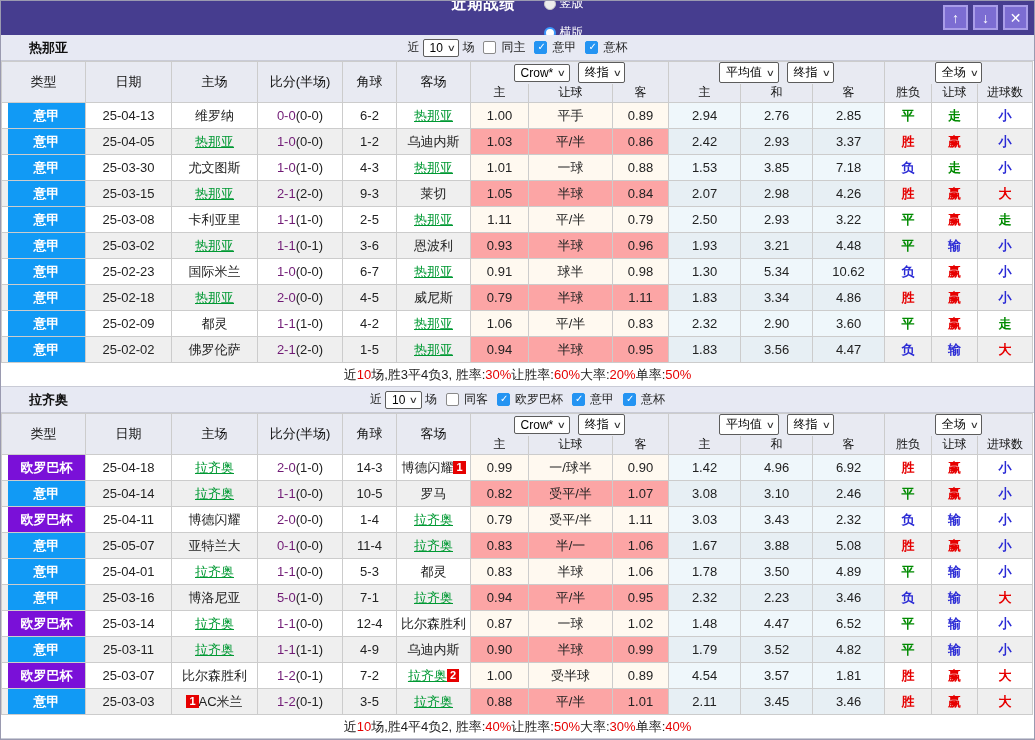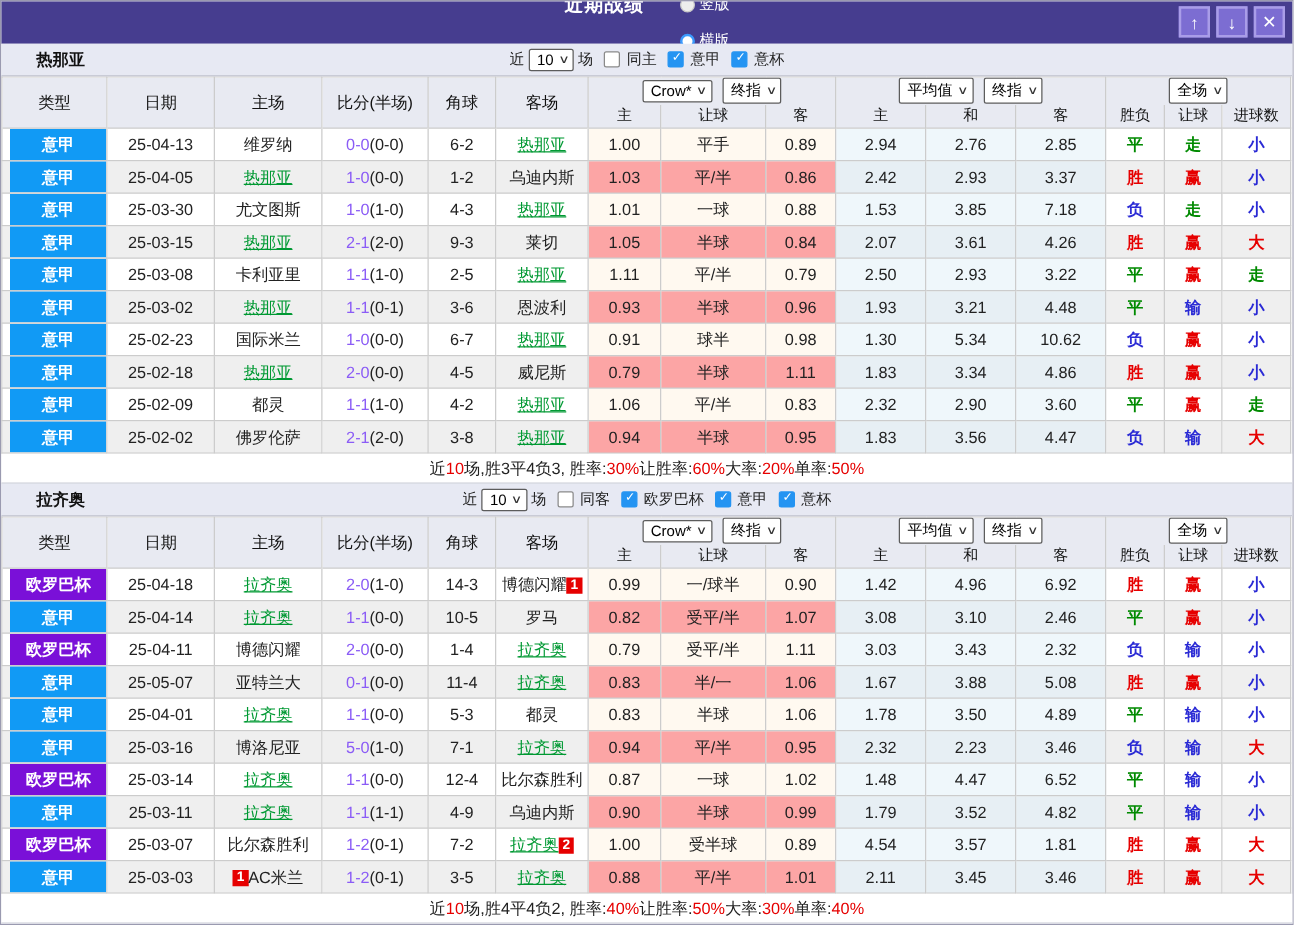--- a/index.html
+++ b/index.html
@@ -40,21 +40,21 @@
   tr.even td { background:#EFEFEF; }
   tr.odd td.crow { background:#FFF9F0; }
   tr.even td.crow { background:#fca5a5; }
   tr.odd td.avg { background:#EFF7FB; }
   tr.even td.avg { background:#E7EFF4; }
   td.typecell { padding:0; }
   .type-chip { margin-left:6px; height:100%; display:flex; align-items:center; justify-content:center; color:#fff; font-weight:bold; font-size:13px; }
   .type-chip.l { background:#119AF5; }
   .type-chip.e { background:#7A10D8; }
   .team-focus { color:#009933; text-decoration:underline; cursor:pointer; }
-  .score-main { color:#8b5cf6; }
+  .score-main { color:#701a75; }
   .card { display:inline-block; background:#E60000; color:#fff; font-size:11px; font-weight:bold; padding:0 3px; line-height:13px; vertical-align:1px; }
   td.res { font-weight:bold; }
   .c-r { color:#E60000; } .c-g { color:#008A00; } .c-b { color:#2B2BD5; } .c-k { color:#222; }
 
   .summary { height:24px; display:flex; align-items:center; justify-content:center; font-size:13px; color:#111; border-bottom:1px solid #c9cbd6; background:#fff; }
   .summary .c-r { font-weight:normal; }
   .hdr-sels { display:flex; align-items:center; justify-content:center; gap:8px; }
 </style>
 </head>
 <body>
@@ -234,21 +234,21 @@
               </td>
               <td>25-03-15</td>
               <td><span class="team-focus">热那亚</span></td>
               <td><span class="score-main">2-1</span><span>(2-0)</span></td>
               <td>9-3</td>
               <td><span>莱切</span></td>
               <td class="crow">1.05</td>
               <td class="crow">半球</td>
               <td class="crow">0.84</td>
               <td class="avg">2.07</td>
-              <td class="avg">3.61</td>
+              <td class="avg">2.98</td>
               <td class="avg">4.26</td>
               <td class="res c-r">胜</td>
               <td class="res c-r">赢</td>
               <td class="res c-r">大</td>
             </tr>
             <tr class="odd">
               <td class="typecell">
                 <div class="type-chip l">意甲</div>
               </td>
               <td>25-03-08</td>
@@ -342,21 +342,21 @@
               <td class="res c-r">赢</td>
               <td class="res c-g">走</td>
             </tr>
             <tr class="even">
               <td class="typecell">
                 <div class="type-chip l">意甲</div>
               </td>
               <td>25-02-02</td>
               <td><span>佛罗伦萨</span></td>
               <td><span class="score-main">2-1</span><span>(2-0)</span></td>
-              <td>3-8</td>
+              <td>1-5</td>
               <td><span class="team-focus">热那亚</span></td>
               <td class="crow">0.94</td>
               <td class="crow">半球</td>
               <td class="crow">0.95</td>
               <td class="avg">1.83</td>
               <td class="avg">3.56</td>
               <td class="avg">4.47</td>
               <td class="res c-b">负</td>
               <td class="res c-b">输</td>
               <td class="res c-r">大</td>

